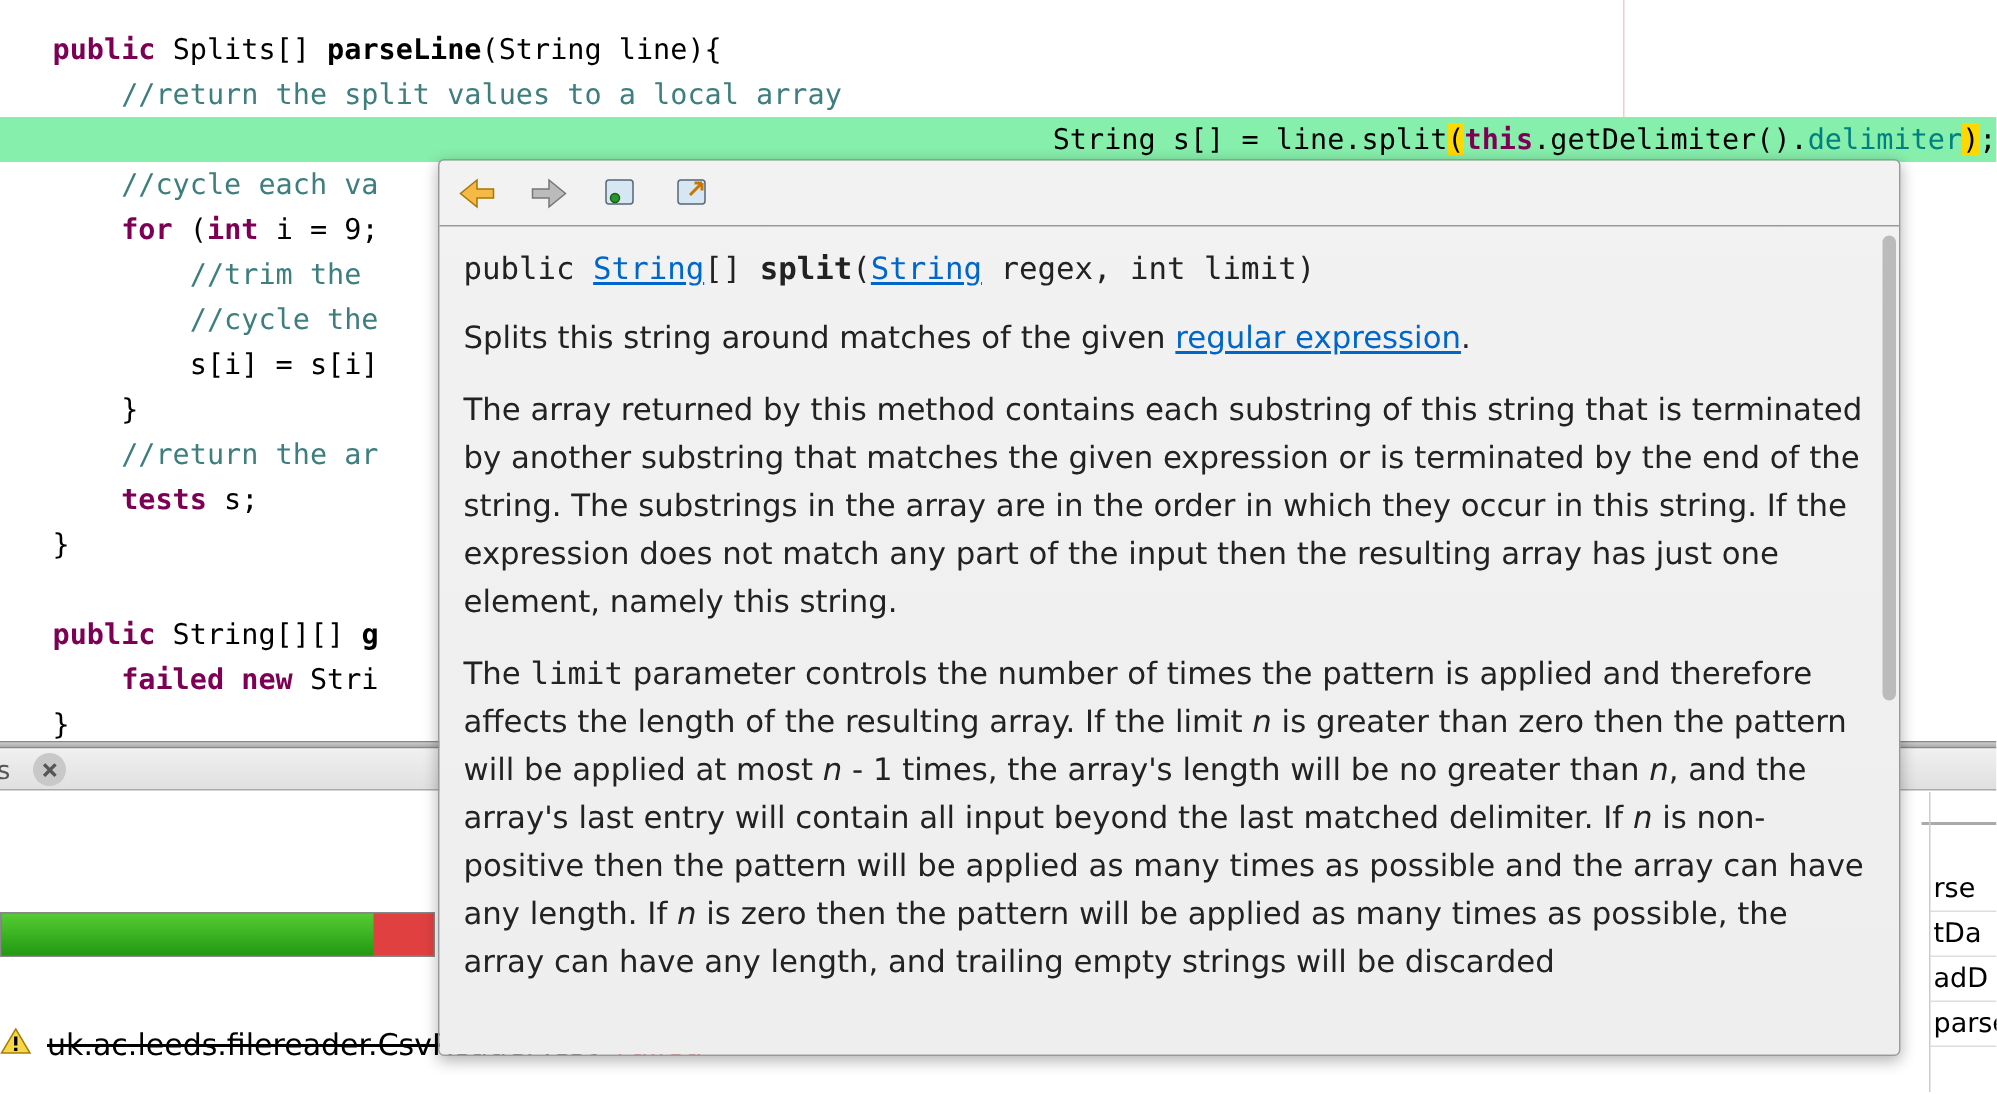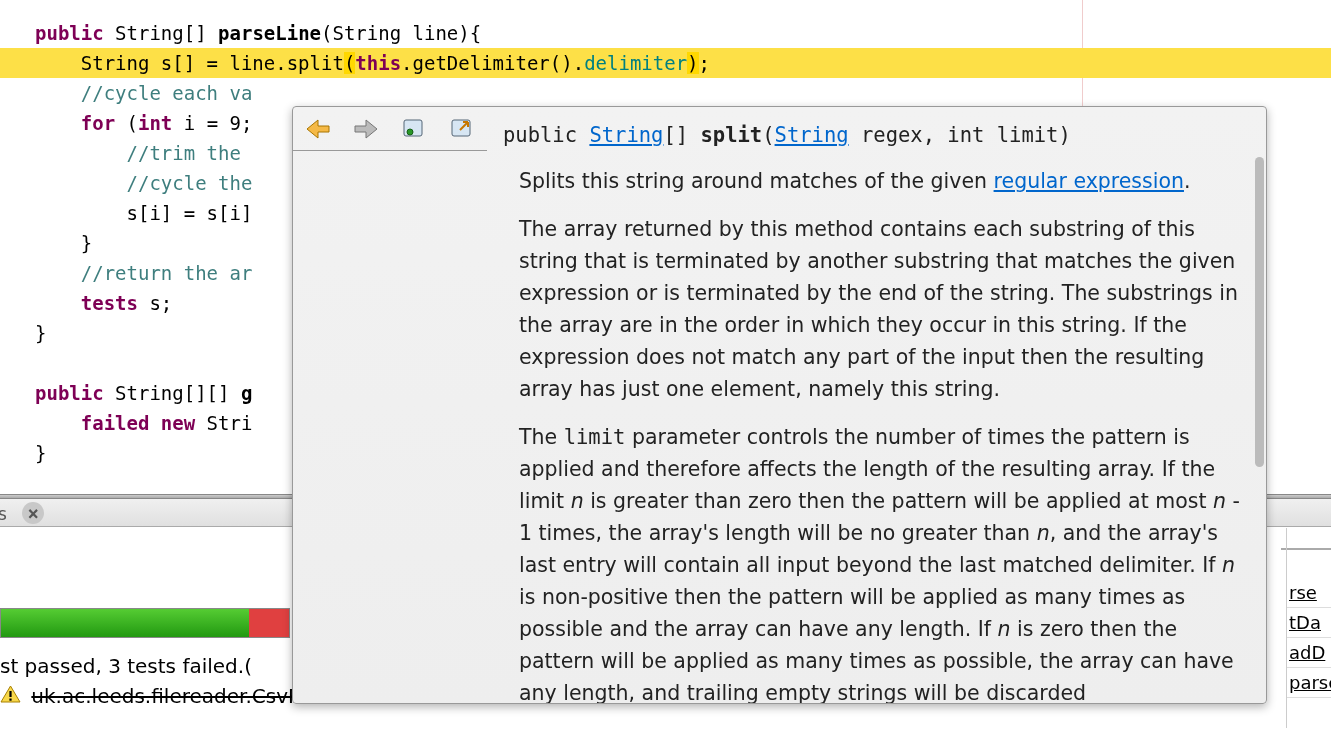--- a/index.html
+++ b/index.html
@@ -8,21 +8,21 @@
       font-size: 19px;
       background: #fff;
       position: relative;
       width: 1331px;
       height: 729px;
       overflow: hidden;
       color: #000;
     }
     .editor { position: absolute; top: 18px; left: 0; right: 0; }
     .line { white-space: pre; padding: 0 0 0 35px; line-height: 30px; }
-    .line.hl { background: #fde047; }
+    .line.hl { background: #86efac; text-align: right; }
     .kw { color: #7e0055; font-weight: bold; }
     .method { font-weight: bold; }
     .comment { color: #3e7e7e; }
     .paren-hl { background: #ffd800; }
     .getter { color: #008080; }
 
     .right-margin {
       position: absolute;
       top: 0;
       left: 1082px;
@@ -40,21 +40,21 @@
       top: 106px;
       left: 292px;
       width: 975px;
       height: 598px;
       background: linear-gradient(#f2f2f2, #eeeeee);
       border: 1px solid #999;
       border-radius: 4px;
       box-shadow: 0 3px 10px rgba(0,0,0,0.3);
       z-index: 10;
       display: flex;
-      flex-direction: row;
+      flex-direction: column;
     }
     .popup-toolbar {
       height: 44px;
       display: flex;
       align-items: center;
       padding: 0 10px;
       border-bottom: 1px solid #999;
       gap: 18px;
     }
     .toolbar-icon { width: 30px; height: 30px; display: flex; align-items: center; justify-content: center; }
@@ -64,21 +64,21 @@
       font-family: "DejaVu Sans", "Verdana", sans-serif;
       font-size: 20.5px;
       line-height: 32px;
       color: #222;
       overflow: hidden;
     }
     .popup-body .sig { margin-bottom: 14px; }
     .popup-body .mono { font-family: "DejaVu Sans Mono", monospace; }
     .popup-body .link { color: #0066cc; text-decoration: underline; }
     .popup-body .bold { font-weight: bold; }
-    .popup-body p { margin: 0 0 16px 16px; }
+    .popup-body p { margin: 0 0 16px 0; }
     .popup-body .italic { font-style: italic; }
     .popup-scrollbar {
       position: absolute;
       right: 2px;
       top: 50px;
       width: 9px;
       height: 310px;
       background: #bbb;
       border-radius: 5px;
     }
@@ -90,30 +90,31 @@
     .tab-text { display:inline-block; font-family:"DejaVu Sans",sans-serif; font-size:17px; color:#555; margin-left:-2px;}
 
     .results { position: absolute; top: 528px; left:0; right:0; bottom:0; background:#fff; }
     .progress-bar { position:absolute; top:80px; left:0; width:290px; height:30px; background:#e04040; border:1px solid #888;}
     .progress-fill { height:100%; width:86%; background: linear-gradient(#55cc33,#229911);}
     .result-line { position:absolute; left:0; font-family:"DejaVu Sans",sans-serif; font-size:20px; }
     .fail { color:#c03030; }
     .warn-icon { display:inline-block; width:21px; height:18px; margin-right:4px;}
 
     .right-panel { position:absolute; top:528px; right:0; width:45px; height:200px; font-family:"DejaVu Sans",sans-serif; font-size:18px; border-left:1px solid #ccc;}
-    .right-panel div { border-bottom:1px solid #ddd; padding:4px 2px;text-decoration:underline;}
+    .right-panel div { border-bottom:1px solid #ddd; padding:4px 2px;}
     .right-panel-top-border {position:absolute; top:548px; right:0; width:50px; height:2px; background:#aaa;}
   </style>
 </head>
 <body>
 
 <div class="right-margin"></div>
 
 <div class="editor editor-content">
-  <div class="line"><span class="kw">public</span> <span>String[]</span> <span class="method">parseLine</span><span>(String line){</span></div>
+  <div class="line"><span class="kw">public</span> <span>Splits[]</span> <span class="method">parseLine</span><span>(String line){</span></div>
+  <div class="line">    <span class="comment">//return the split values to a local array</span></div>
   <div class="line hl">    <span>String s[] = line.</span><span>split</span><span class="paren-hl">(</span><span class="kw">this</span><span>.getDelimiter().</span><span class="getter">delimiter</span><span class="paren-hl">)</span><span>;</span></div>
   <div class="line">    <span class="comment">//cycle each va</span></div>
   <div class="line">    <span class="kw">for</span><span> (</span><span class="kw">int</span><span> i = 9;</span></div>
   <div class="line">        <span class="comment">//trim the </span></div>
   <div class="line">        <span class="comment">//cycle the </span></div>
   <div class="line">        <span>s[i] = s[i]</span></div>
   <div class="line">    <span>}</span></div>
   <div class="line">    <span class="comment">//return the ar</span></div>
   <div class="line">    <span class="kw">tests</span><span> s;</span></div>
   <div class="line"><span>}</span></div>
@@ -162,23 +163,20 @@
 <div class="bottom-divider"></div>
 <div class="tab-bar">
   <span class="tab-text">s</span>
   <span class="tab-close">×</span>
 </div>
 
 <div class="results">
   <div class="progress-bar">
     <div class="progress-fill"></div>
   </div>
-  <div class="result-line" style="top:126px;">
-    <span>st passed, 3 tests failed.(</span>
-  </div>
   <div class="result-line" style="top:156px;">
     <span class="warn-icon">
       <svg width="21" height="18" viewBox="0 0 21 18">
           <path d="M10.5 1 L20 17 L1 17 Z" fill="#f8d84a" stroke="#a88000" stroke-width="1"></path>
           <rect x="9.4" y="6" width="2.2" height="6" fill="#000"></rect>
           <rect x="9.4" y="13.5" width="2.2" height="2.2" fill="#000"></rect>
         </svg>
     </span>
     <span style="text-decoration: line-through;">uk.ac.leeds.filereader.CsvReaderTest</span>
     <span class="fail" style="margin-left:6px; text-decoration: line-through;">Failed</span>

